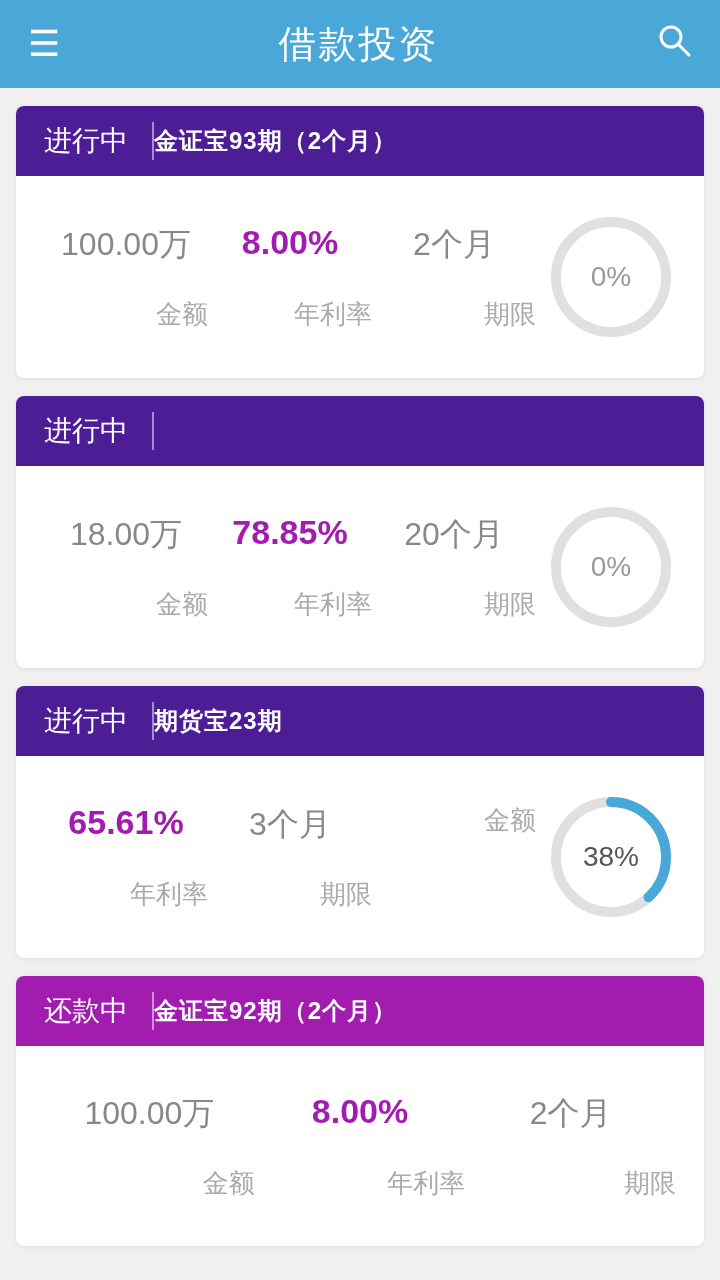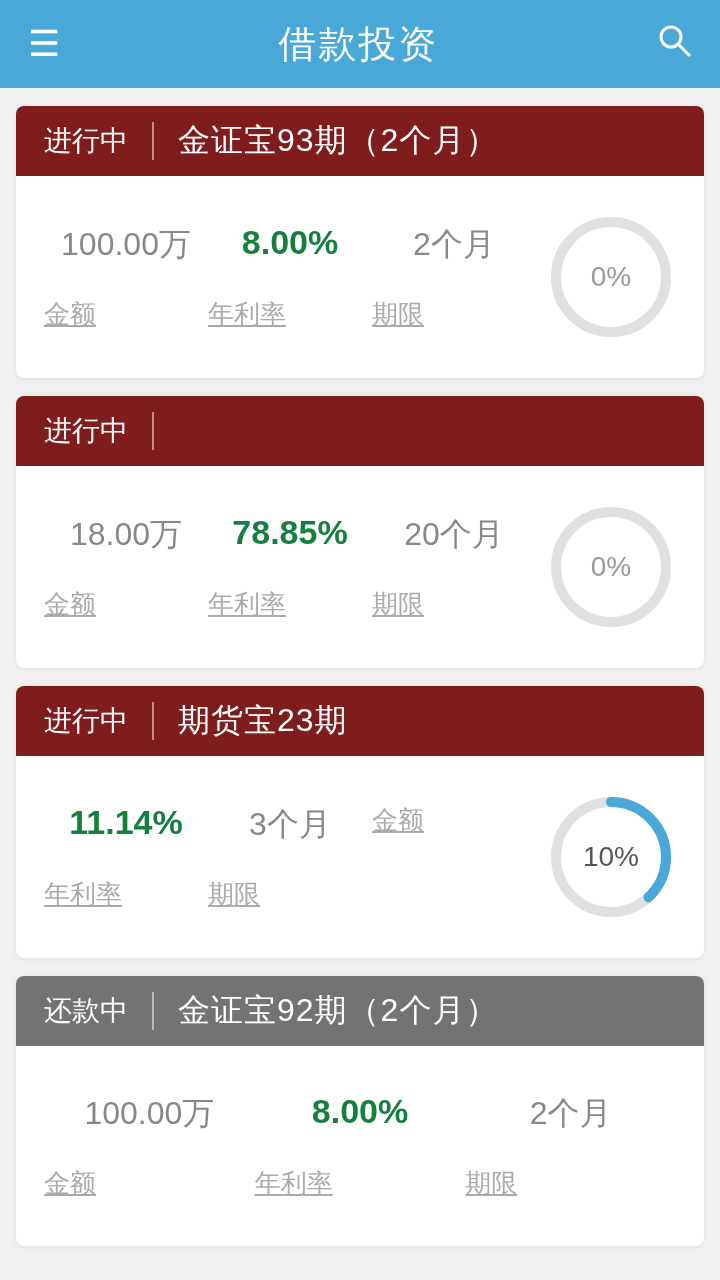--- a/index.html
+++ b/index.html
@@ -42,41 +42,40 @@
     
     .card {
       background: white;
       margin: 18px 16px;
       border-radius: 8px;
       overflow: hidden;
       box-shadow: 0 1px 4px rgba(0,0,0,0.08);
     }
 
     .card-header {
-      background: #7f1d1d;
+      background: #4c1d95;
       display: flex;
       align-items: center;
       height: 70px;
       padding: 0 28px;
     }
     .card-header.grey-header {
-      background: #737373;
+      background: #a21caf;
     }
     .card-status {
       color: white;
       font-size: 28px;
       font-weight: 400;
       padding-right: 24px;
       border-right: 2px solid rgba(255,255,255,0.5);
     }
     .card-title {
       color: white;
-      font-size: 32px;
-      font-weight: 400;
-      padding-left: 24px;
+      font-size: 24px;
+      font-weight: 700;
       letter-spacing: 1px;
     }
 
     .card-body {
       display: flex;
       align-items: center;
       padding: 36px 28px 36px 28px;
       min-height: 200px;
     }
 
@@ -86,29 +85,28 @@
       grid-template-columns: 1fr 1fr 1fr;
       row-gap: 30px;
     }
 
     .info-value {
       font-size: 32px;
       color: #888;
       text-align: center;
     }
     .info-value.highlight {
-      color: #15803d;
+      color: #a21caf;
       font-size: 34px;
       font-weight: 600;
     }
     .info-label {
       font-size: 26px;
       color: #aaa;
-      text-align: left;
-      text-decoration: underline;
+      text-align: right;
     }
 
     
     .circle-wrap {
       width: 130px;
       height: 130px;
       position: relative;
       flex-shrink: 0;
       margin-left: 10px;
     }
@@ -202,32 +200,32 @@
       </div>
     </div>
   </div>
     <div class="card">
     <div class="card-header">
       <span class="card-status">进行中</span>
       <span class="card-title">期货宝23期</span>
     </div>
     <div class="card-body">
       <div class="card-info">
-        <div class="info-value highlight">11.14%</div>
+        <div class="info-value highlight">65.61%</div>
         <div class="info-value">3个月</div>
         <div class="info-label">金额</div>
         <div class="info-label">年利率</div>
         <div class="info-label">期限</div>
       </div>
       <div class="circle-wrap">
         <svg viewBox="0 0 130 130">
           <circle class="circle-bg" cx="65" cy="65" r="55"></circle>
           <circle class="circle-progress" cx="65" cy="65" r="55" stroke="#4aa8d8" stroke-dasharray="345.57519189487726" stroke-dashoffset="214.2566189748239"></circle>
         </svg>
-        <span class="circle-text has-progress">10%</span>
+        <span class="circle-text has-progress">38%</span>
       </div>
     </div>
   </div>
     <div class="card">
     <div class="card-header grey-header">
       <span class="card-status">还款中</span>
       <span class="card-title">金证宝92期（2个月）</span>
     </div>
     <div class="card-body">
       <div class="card-info">

